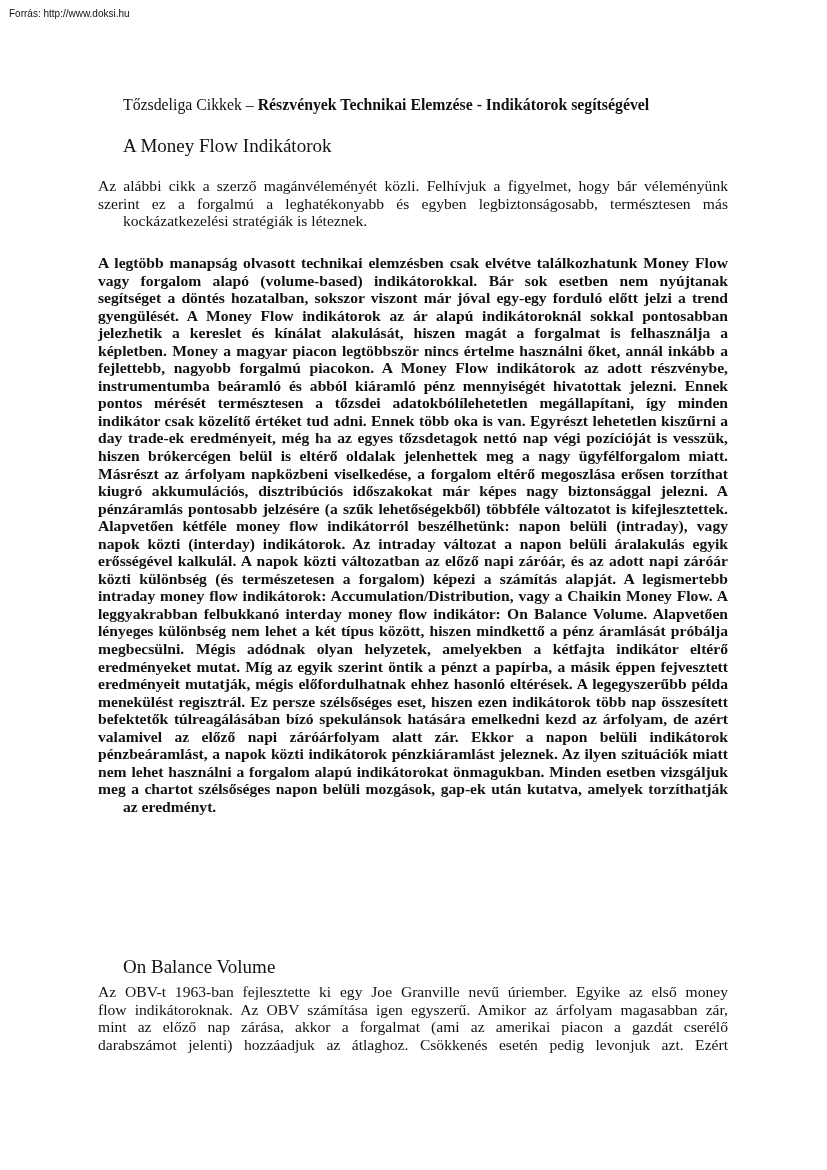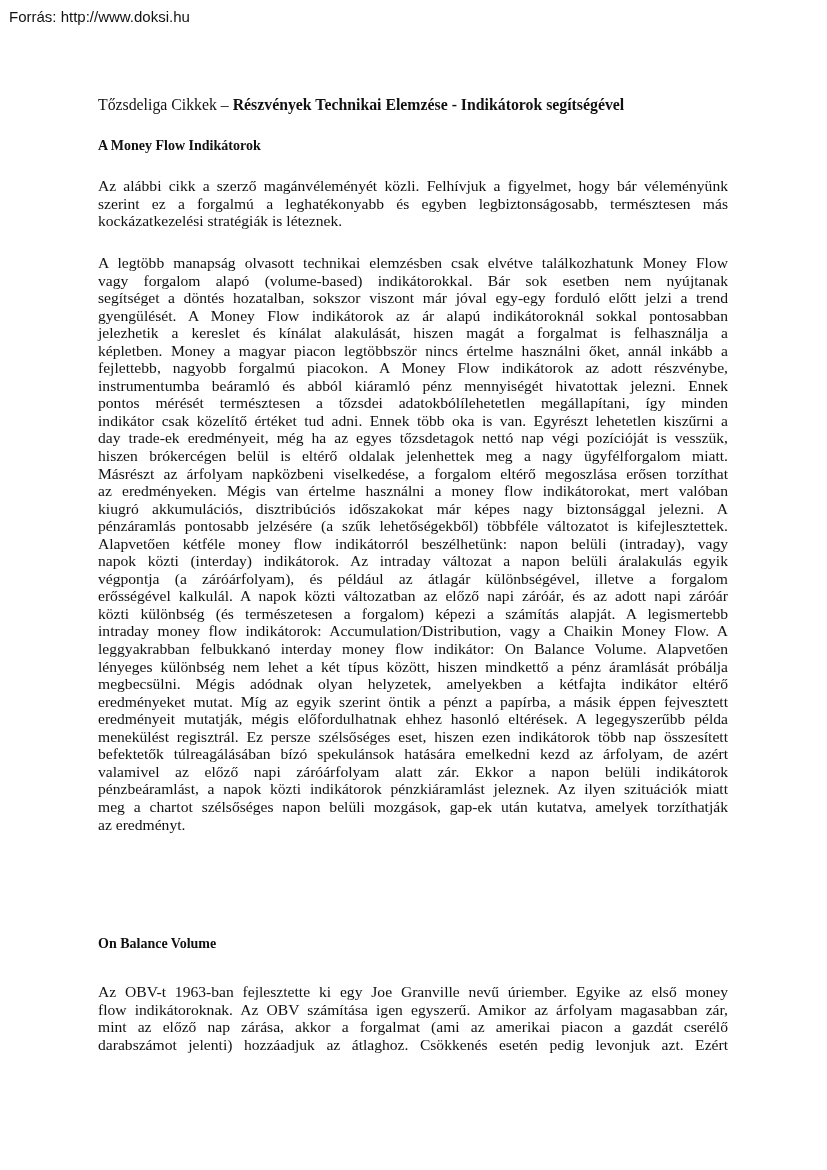--- a/index.html
+++ b/index.html
@@ -1,31 +1,31 @@
 <!DOCTYPE html>
 <html><head>
 <meta charset="utf-8">
 <style>
   html, body { margin: 0; padding: 0; background: #ffffff; }
   body { width: 827px; height: 1170px; position: relative; overflow: hidden; }
   .source {
     position: absolute; left: 9px; top: 8px;
-    font-family: "Liberation Sans", sans-serif; font-size: 15px; color: #111;
+    font-family: "Liberation Sans", sans-serif; font-size: 10px; color: #111;
   }
   .page {
     position: absolute; left: 98px; top: 0; width: 630px;
     font-family: "Liberation Serif", serif; color: #111;
     font-size: 15.6px;
   }
   .block { position: absolute; left: 0; width: 630px; }
   .line { height: 17.55px; line-height: 17.55px; white-space: nowrap; text-align: justify; text-align-last: justify; overflow: visible; }
-  .line.last { text-align-last: left; }
+  .line.last { text-align-last: left; margin-left: 25px; }
   .title { top: 96px; font-size: 15.8px; }
   .title b { font-weight: bold; }
-  .h1 { font-weight: bold; font-size: 14px; }
+  .h1 { font-weight: normal; font-size: 19px; }
   .italic { }
 </style>
 </head>
 <body>
 
 <div class="source">Forrás: http://www.doksi.hu</div>
 
 <div class="page">
 
   <div class="block title line last">
@@ -34,57 +34,56 @@
   </div>
 
   <div class="block h1 line last" style="top:137px;">A Money Flow Indikátorok</div>
 
   <div class="block italic" style="top:177px;" id="disclaimer">
       <div class="line">Az alábbi cikk a szerző magánvéleményét közli. Felhívjuk a figyelmet, hogy bár véleményünk</div>
       <div class="line">szerint ez a forgalmú a leghatékonyabb és egyben legbiztonságosabb, természtesen más</div>
       <div class="line last">kockázatkezelési stratégiák is léteznek.</div>
     </div>
 
-  <div class="block" style="top:254px;" id="body1">
+  <div class="block" style="top:254px;font-weight:bold;" id="body1">
       <div class="line">A legtöbb manapság olvasott technikai elemzésben csak elvétve találkozhatunk Money Flow</div>
       <div class="line">vagy forgalom alapó (volume-based) indikátorokkal. Bár sok esetben nem nyújtanak</div>
       <div class="line">segítséget a döntés hozatalban, sokszor viszont már jóval egy-egy forduló előtt jelzi a trend</div>
       <div class="line">gyengülését. A Money Flow indikátorok az ár alapú indikátoroknál sokkal pontosabban</div>
       <div class="line">jelezhetik a kereslet és kínálat alakulását, hiszen magát a forgalmat is felhasználja a</div>
       <div class="line">képletben. Money a magyar piacon legtöbbször nincs értelme használni őket, annál inkább a</div>
       <div class="line">fejlettebb, nagyobb forgalmú piacokon. A Money Flow indikátorok az adott részvénybe,</div>
       <div class="line">instrumentumba beáramló és abból kiáramló pénz mennyiségét hivatottak jelezni. Ennek</div>
       <div class="line">pontos mérését természtesen a tőzsdei adatokbólílehetetlen megállapítani, így minden</div>
       <div class="line">indikátor csak közelítő értéket tud adni. Ennek több oka is van. Egyrészt lehetetlen kiszűrni a</div>
       <div class="line">day trade-ek eredményeit, még ha az egyes tőzsdetagok nettó nap végi pozícióját is vesszük,</div>
       <div class="line">hiszen brókercégen belül is eltérő oldalak jelenhettek meg a nagy ügyfélforgalom miatt.</div>
       <div class="line">Másrészt az árfolyam napközbeni viselkedése, a forgalom eltérő megoszlása erősen torzíthat</div>
-      <div class="line">az eredményeken. Mégis van értelme használni a money flow indikátorokat, mert valóban</div>
       <div class="line">kiugró akkumulációs, disztribúciós időszakokat már képes nagy biztonsággal jelezni. A</div>
       <div class="line">pénzáramlás pontosabb jelzésére (a szűk lehetőségekből) többféle változatot is kifejlesztettek.</div>
       <div class="line">Alapvetően kétféle money flow indikátorról beszélhetünk: napon belüli (intraday), vagy</div>
       <div class="line">napok közti (interday) indikátorok. Az intraday változat a napon belüli áralakulás egyik</div>
-      <div class="line">végpontja (a záróárfolyam), és például az átlagár különbségével, illetve a forgalom</div>
       <div class="line">erősségével kalkulál. A napok közti változatban az előző napi záróár, és az adott napi záróár</div>
       <div class="line">közti különbség (és természetesen a forgalom) képezi a számítás alapját. A legismertebb</div>
       <div class="line">intraday money flow indikátorok: Accumulation/Distribution, vagy a Chaikin Money Flow. A</div>
       <div class="line">leggyakrabban felbukkanó interday money flow indikátor: On Balance Volume. Alapvetően</div>
       <div class="line">lényeges különbség nem lehet a két típus között, hiszen mindkettő a pénz áramlását próbálja</div>
       <div class="line">megbecsülni. Mégis adódnak olyan helyzetek, amelyekben a kétfajta indikátor eltérő</div>
       <div class="line">eredményeket mutat. Míg az egyik szerint öntik a pénzt a papírba, a másik éppen fejvesztett</div>
       <div class="line">eredményeit mutatják, mégis előfordulhatnak ehhez hasonló eltérések. A legegyszerűbb példa</div>
       <div class="line">menekülést regisztrál. Ez persze szélsőséges eset, hiszen ezen indikátorok több nap összesített</div>
       <div class="line">befektetők túlreagálásában bízó spekulánsok hatására emelkedni kezd az árfolyam, de azért</div>
       <div class="line">valamivel az előző napi záróárfolyam alatt zár. Ekkor a napon belüli indikátorok</div>
       <div class="line">pénzbeáramlást, a napok közti indikátorok pénzkiáramlást jeleznek. Az ilyen szituációk miatt</div>
+      <div class="line">nem lehet használni a forgalom alapú indikátorokat önmagukban. Minden esetben vizsgáljuk</div>
       <div class="line">meg a chartot szélsőséges napon belüli mozgások, gap-ek után kutatva, amelyek torzíthatják</div>
       <div class="line last">az eredményt.</div>
     </div>
 
-  <div class="block h1 line last" style="top:935px;">On Balance Volume</div>
+  <div class="block h1 line last" style="top:958px;">On Balance Volume</div>
 
   <div class="block" style="top:983px;" id="body2">
       <div class="line">Az OBV-t 1963-ban fejlesztette ki egy Joe Granville nevű úriember. Egyike az első money</div>
       <div class="line">flow indikátoroknak. Az OBV számítása igen egyszerű. Amikor az árfolyam magasabban zár,</div>
       <div class="line">mint az előző nap zárása, akkor a forgalmat (ami az amerikai piacon a gazdát cserélő</div>
       <div class="line">darabszámot jelenti) hozzáadjuk az átlaghoz. Csökkenés esetén pedig levonjuk azt. Ezért</div>
     </div>
 
 </div>
 

